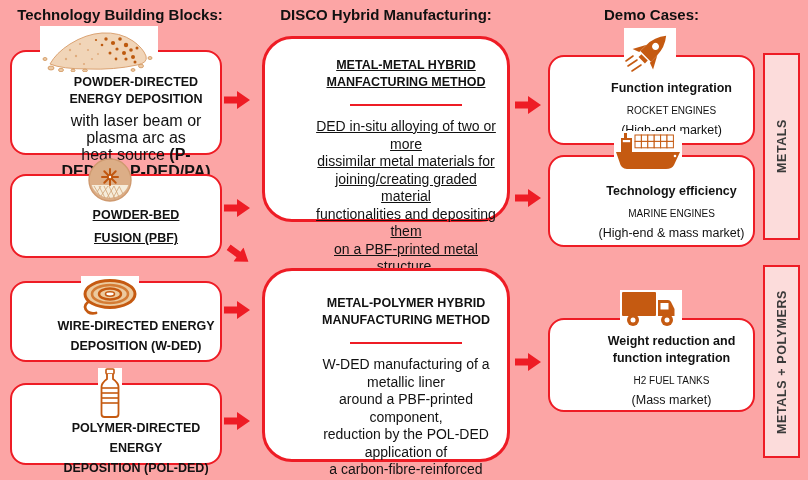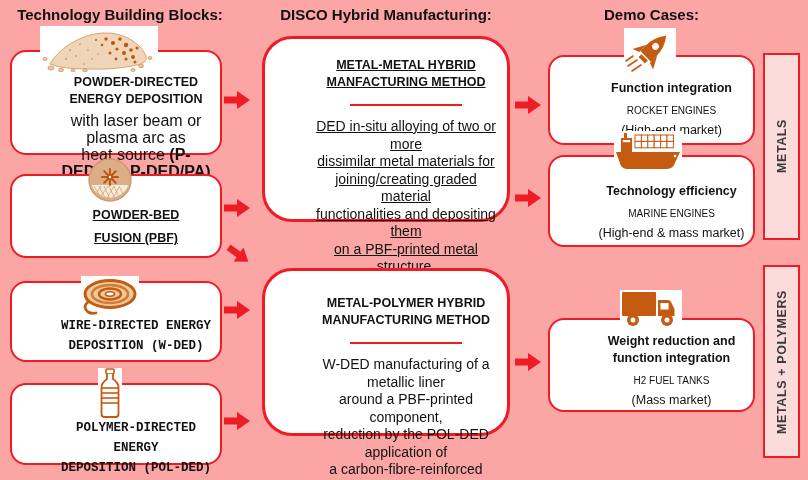--- a/index.html
+++ b/index.html
@@ -14,21 +14,21 @@
     position:relative;width:808px;height:480px;background:#fca5a5;overflow:hidden;
     font-family:"Liberation Sans","DejaVu Sans",sans-serif;color:var(--ink);
   }
   .hdr{position:absolute;font-weight:700;font-size:15px;text-align:center;white-space:nowrap;color:#111;}
   .rbox{position:absolute;background:#fff;border:2.6px solid var(--red);box-sizing:border-box;text-align:center;z-index:1;padding-left:40px;}
   .left-box{left:10px;width:212px;border-radius:16px;}
   .mid-box{left:262px;width:248px;border-radius:30px;}
   .right-box{left:548px;width:207px;border-radius:16px;}
   .t{font-weight:700;font-size:12.5px;line-height:17px;}
   .t-sp{font-weight:700;font-size:12.5px;line-height:23px;}
-  .t-md{font-weight:700;font-size:12.5px;line-height:20px;font-family:Liberation Mono, monospace;}
+  .t-md{font-weight:700;font-size:12.5px;line-height:20px;}
   .b{font-size:16px;line-height:17px;}
   .b3{font-size:14px;line-height:17.5px;}
   .name{font-weight:400;font-size:10px;line-height:16px;margin-top:6px;}
   .market{font-size:12.5px;line-height:15px;margin-top:4px;}
   .divider{width:112px;height:2px;background:var(--red);margin:13px auto 0;}
   .icon{position:absolute;z-index:3;background:#fff;line-height:0;}
   .arrow{position:absolute;z-index:2;line-height:0;}
   .bar{position:absolute;left:763px;width:37px;background:var(--pink);border:2px solid var(--red);
        box-sizing:border-box;display:flex;align-items:center;justify-content:center;z-index:1;}
   .bar span{writing-mode:vertical-rl;transform:rotate(180deg);font-weight:700;font-size:12.5px;
@@ -83,21 +83,21 @@
       <div class="b3" style="margin-top:12px;">
         <div>DED in-situ alloying of two or more</div>
         <div>dissimilar metal materials for</div>
         <div>joining/creating graded material</div>
         <div>functionalities and depositing them</div>
         <div>on a PBF-printed metal structure.</div>
       </div>
     </div>
   </div>
 
-  <div class="rbox mid-box" style="top:268px;height:168px;border-width:3px;">
+  <div class="rbox mid-box" style="top:268px;height:194px;border-width:3px;">
     <div style="padding:24px 4px 0;">
       <div class="t">METAL-POLYMER HYBRID</div>
       <div class="t">MANUFACTURING METHOD</div>
       <div class="divider"></div>
       <div class="b3" style="margin-top:12px;">
         <div>W-DED manufacturing of a metallic liner</div>
         <div>around a PBF-printed component,</div>
         <div>reduction by the POL-DED application of</div>
         <div>a carbon-fibre-reinforced polymer</div>
         <div>(TANKS) overwrap on the liner.</div>

